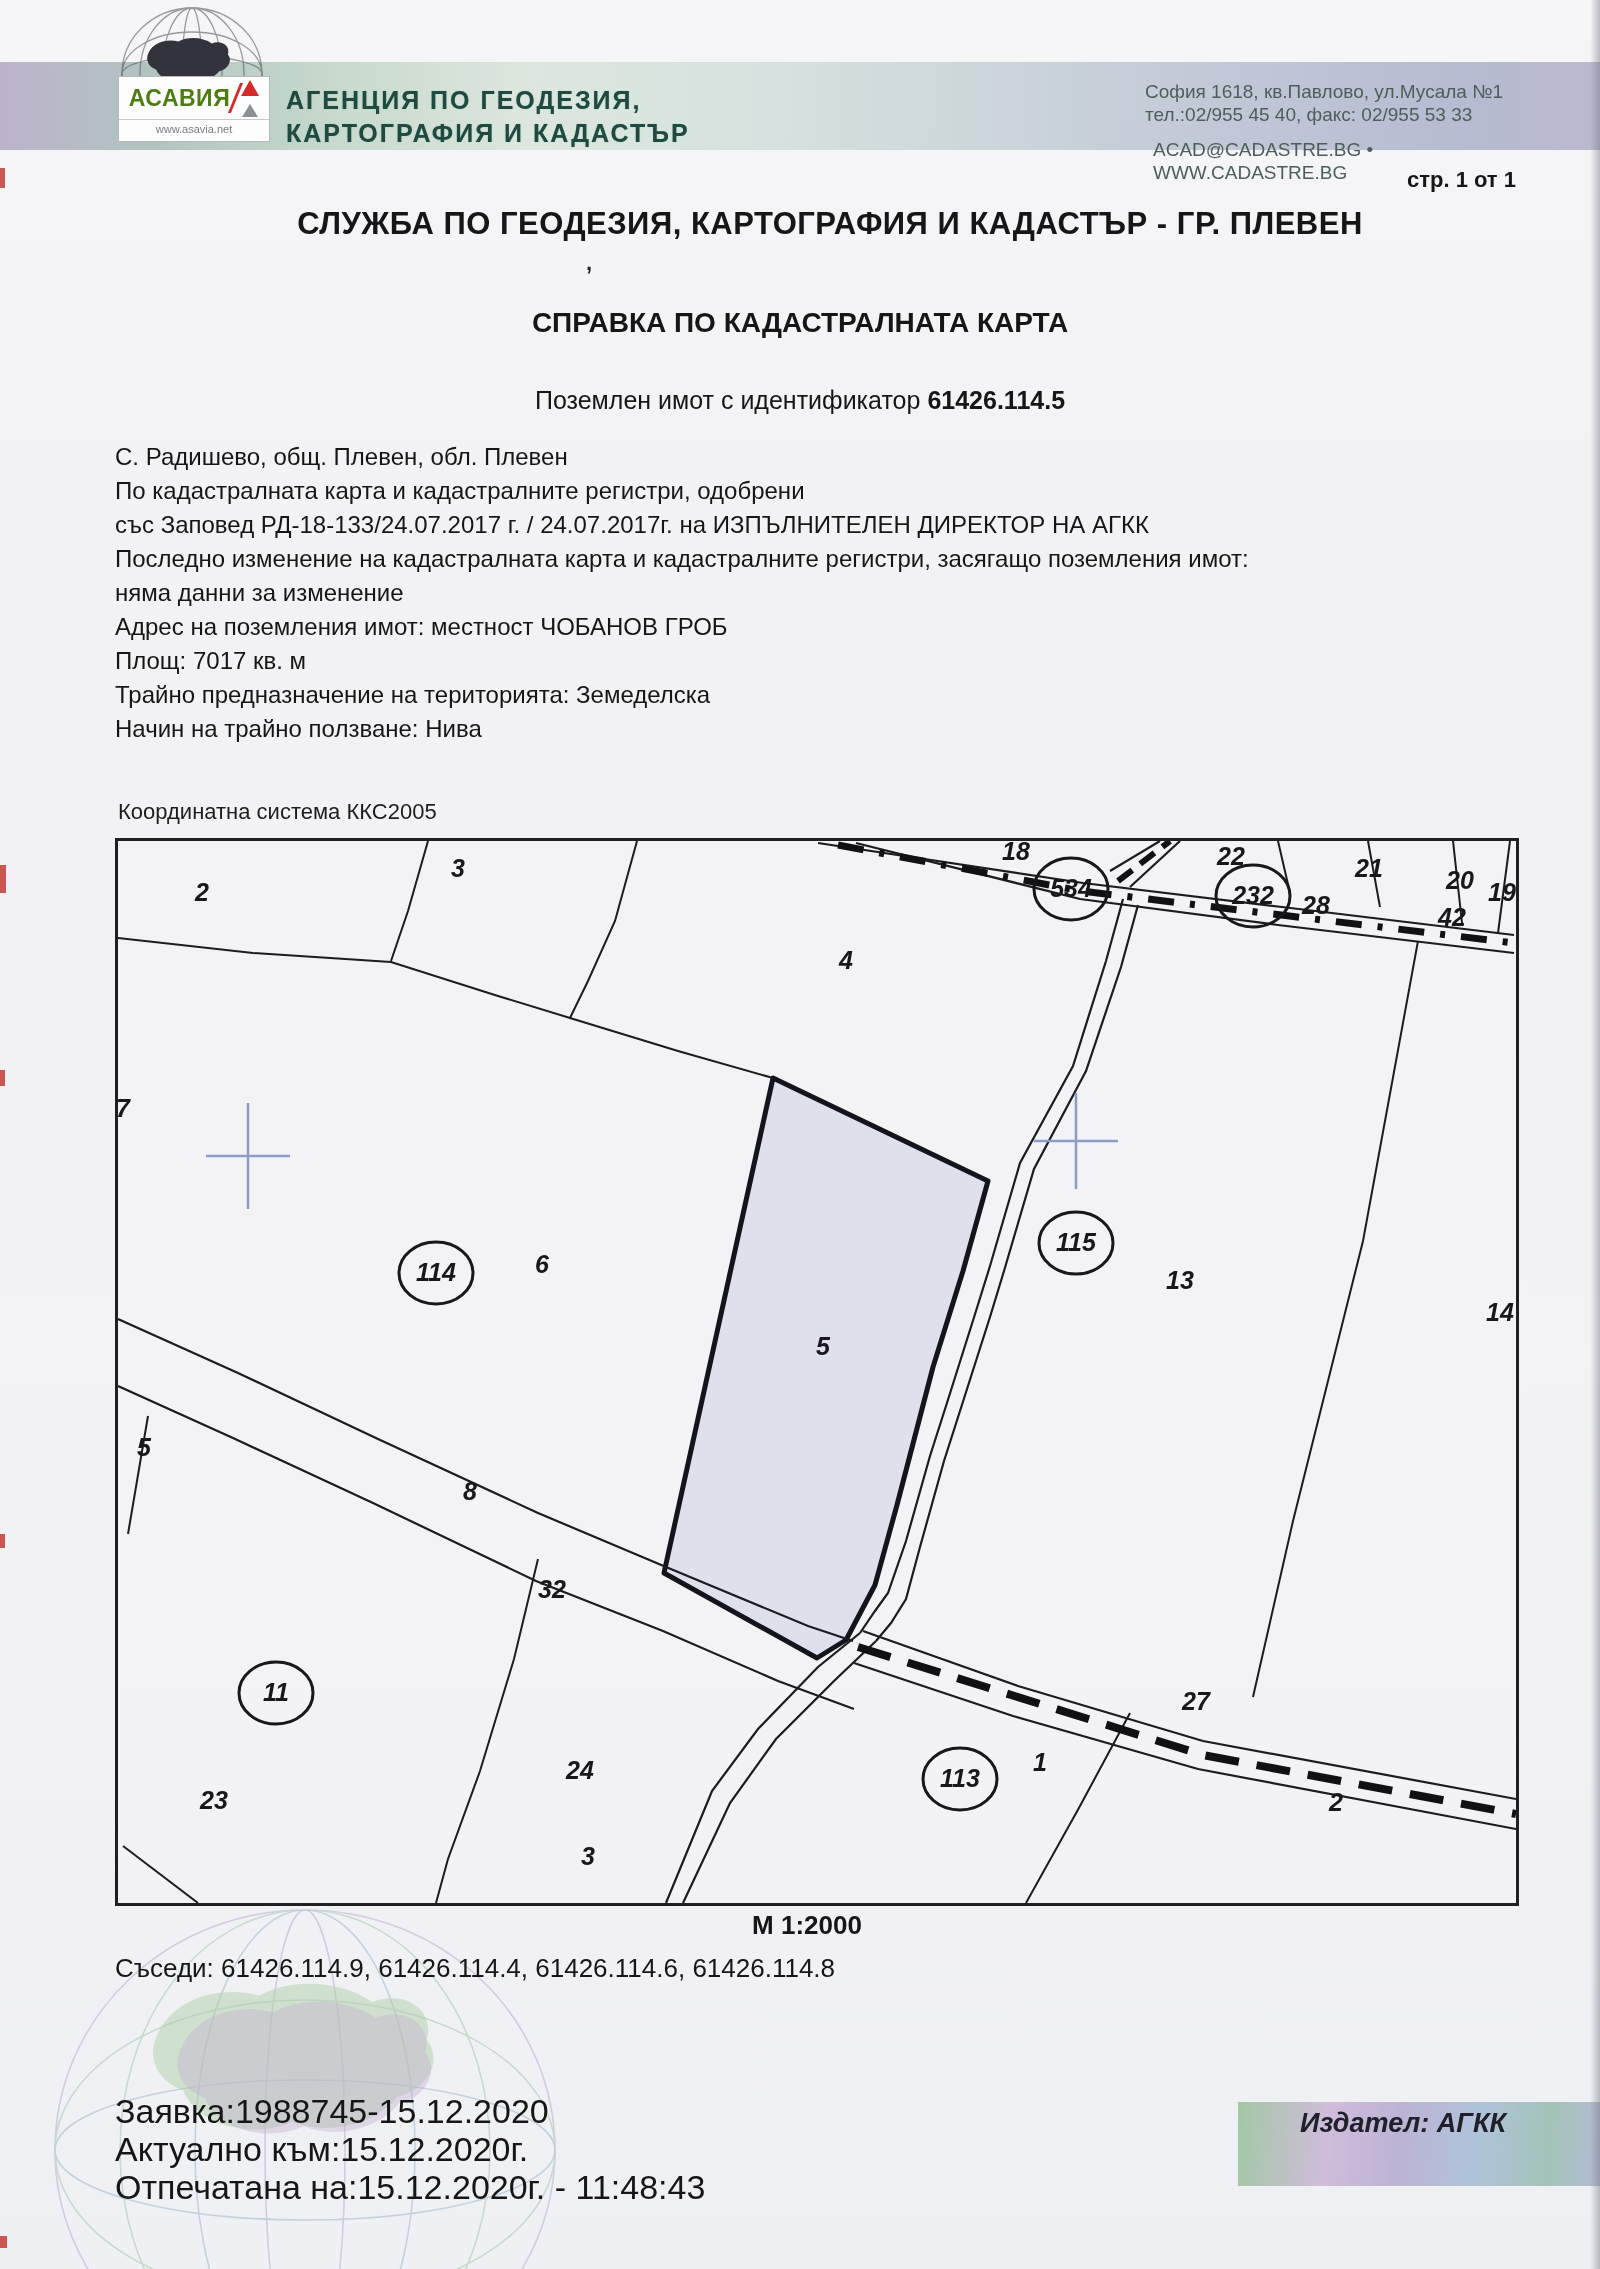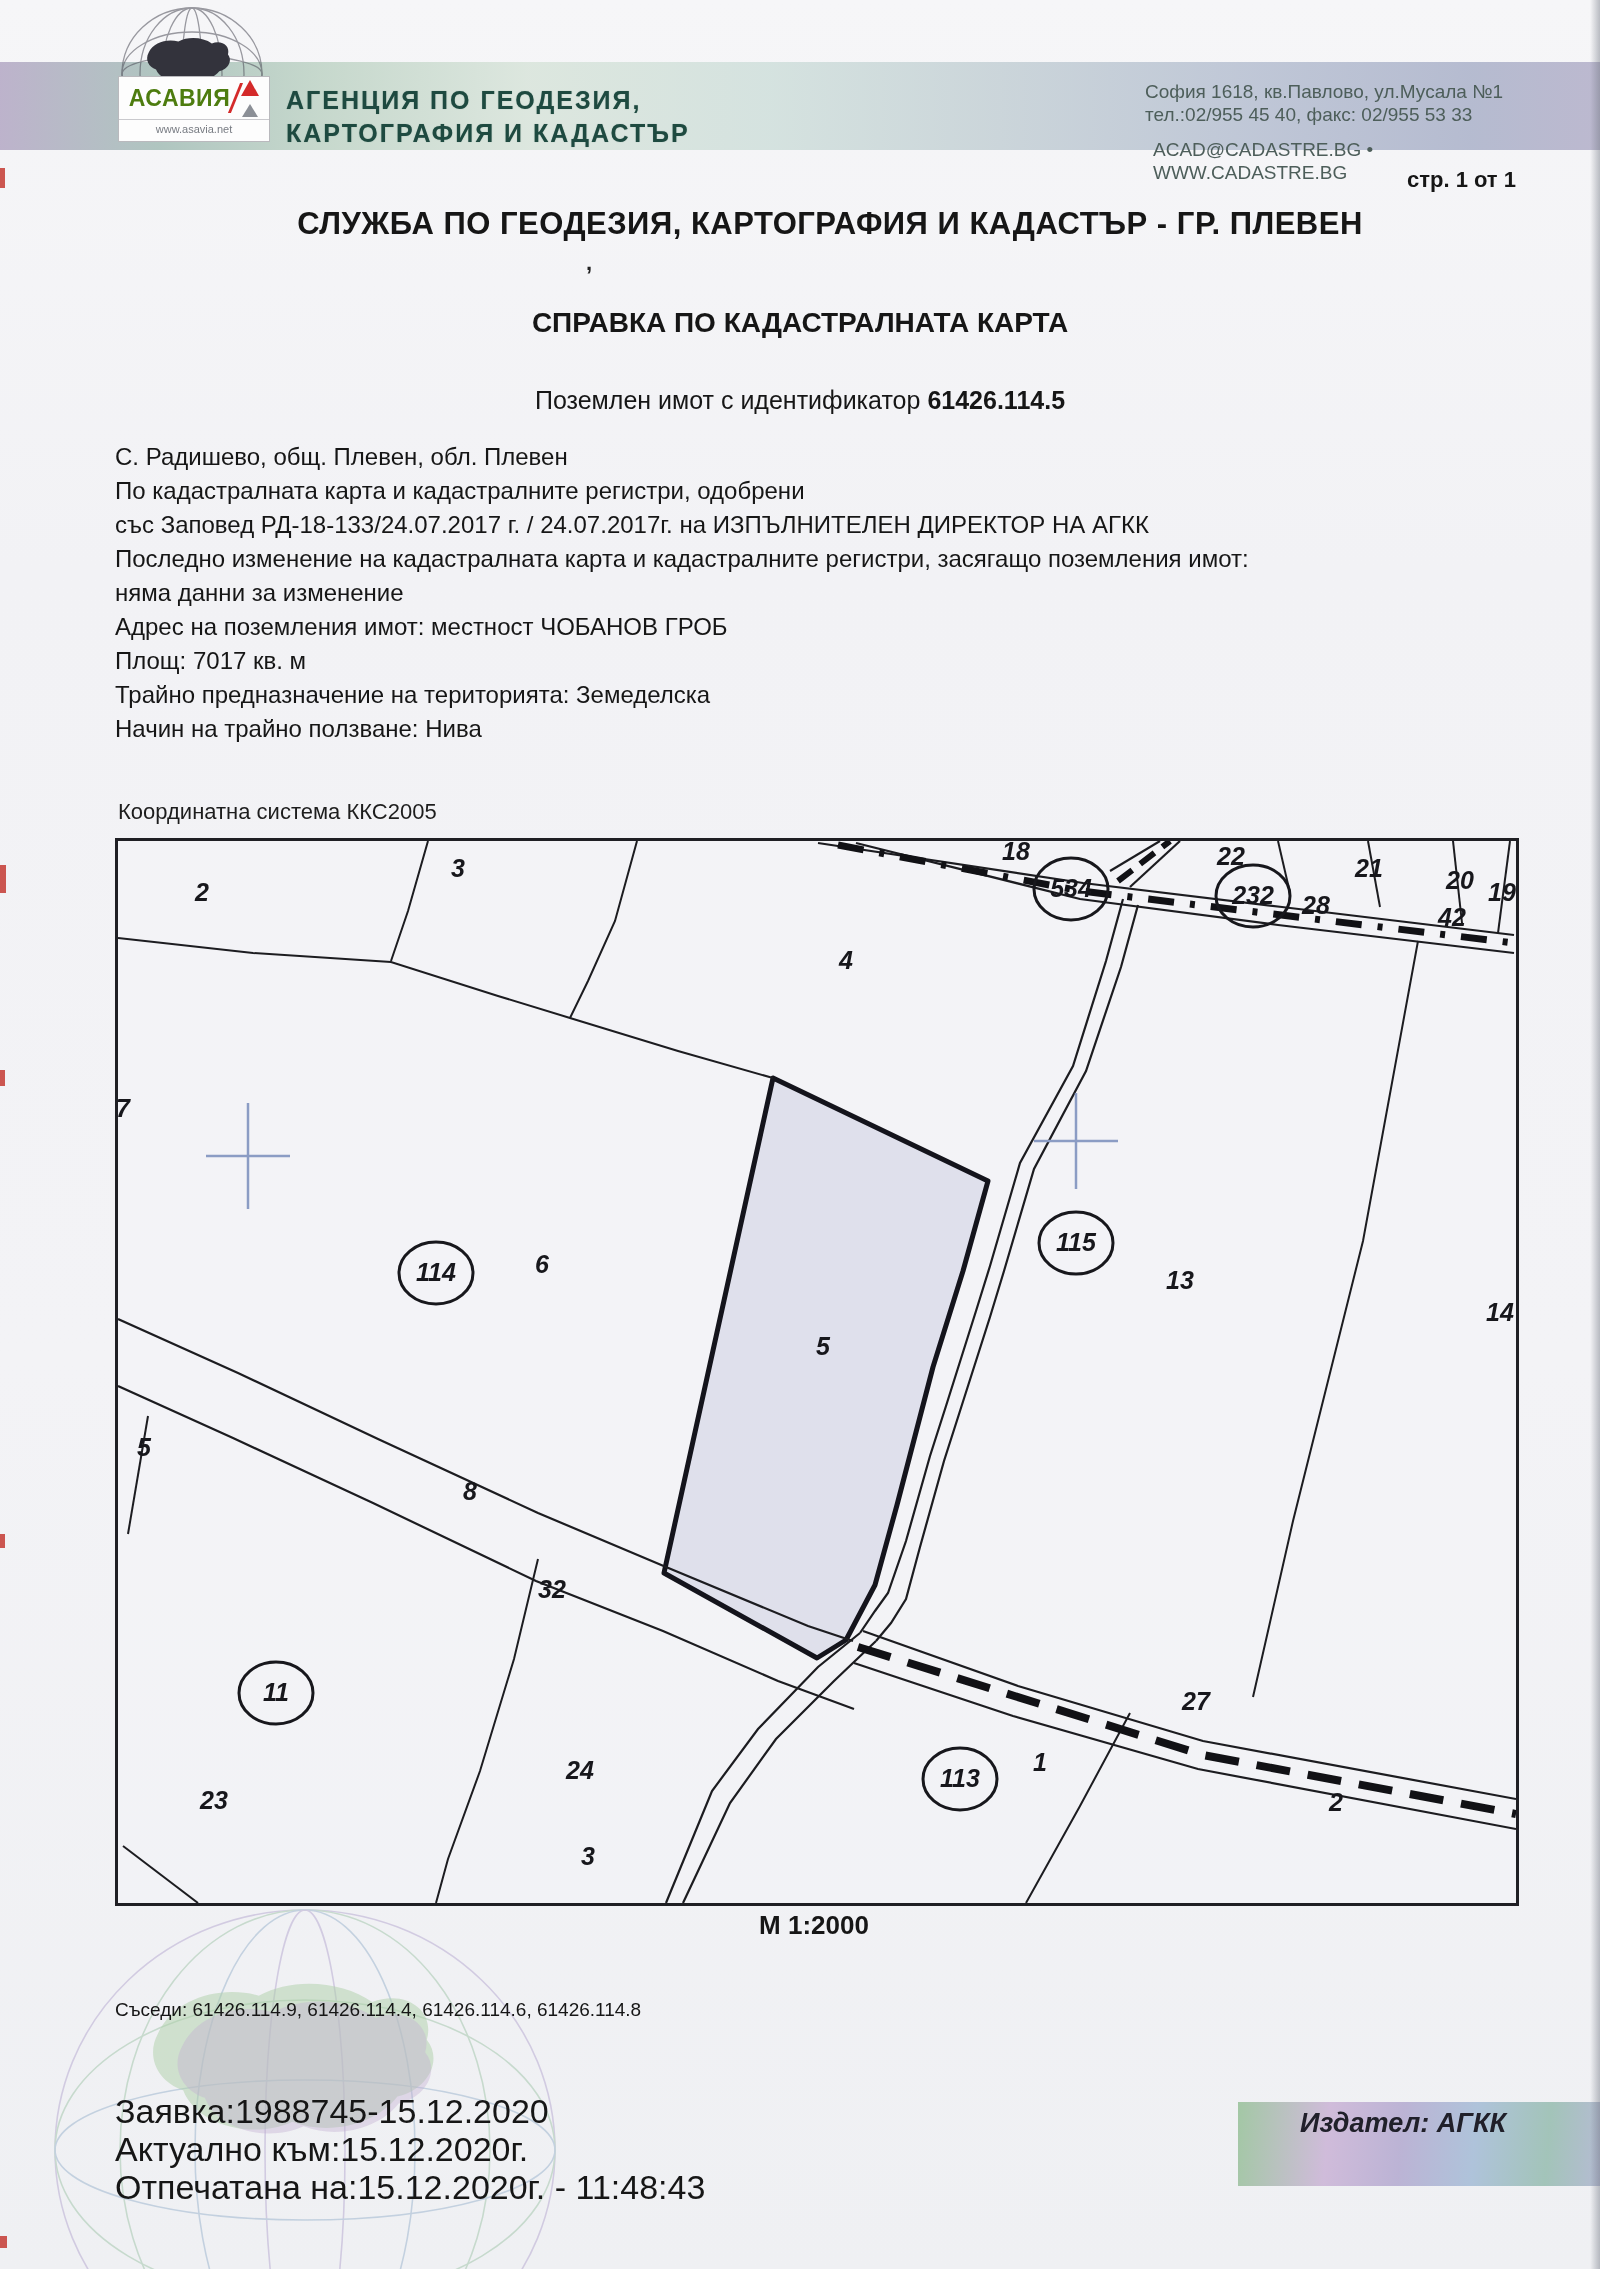--- a/index.html
+++ b/index.html
@@ -36,22 +36,22 @@
              background:rgba(244,244,247,.5);}
   .map-frame svg{display:block;width:1398px;height:1062px;}
   .mapline{fill:none;stroke:#1c1c20;stroke-width:2;}
   .roadline{fill:none;stroke:#1c1c20;stroke-width:2.2;}
   .roaddash{fill:none;stroke:#111115;}
   .parcel5{fill:#d9dbe8;fill-opacity:.8;stroke:#14141c;stroke-width:5;stroke-linejoin:round;}
   .cross{stroke:#8b9cc4;stroke-width:2.5;}
   .maplbl{font-family:"Liberation Sans",sans-serif;font-style:italic;font-weight:700;font-size:25px;
           fill:#17171c;text-anchor:middle;}
   .lblcirc{fill:none;stroke:#17171c;stroke-width:3;}
-  .scale{left:115px;top:1910px;width:1398px;text-align:center;font-size:26px;font-weight:700;}
-  .neighbors{left:115px;top:1999px;font-size:19px;}
+  .scale{left:108px;top:1910px;width:1398px;text-align:center;font-size:26px;font-weight:700;}
+  .neighbors{left:115px;top:1953px;font-size:26px;}
   .footer{left:115px;top:2092px;font-size:34px;line-height:38px;z-index:5;}
   .issuer-band{left:1238px;top:2102px;width:362px;height:84px;z-index:4;
         background:linear-gradient(95deg,#9cc49e 0%,#cdb7d8 25%,#b7aed2 45%,#a9bfd8 65%,#9cc0b4 85%,#b0b7d0 100%);
         opacity:.92;}
   .issuer{left:1300px;top:2108px;font-size:27px;font-style:italic;font-weight:600;color:#20202a;z-index:6;}
   .globe-svg{z-index:1;}
   .txt-layer{z-index:5;}
   .redmark{background:#c43a32;opacity:.85;}
   .edge-shadow{right:0;top:0;width:10px;height:2269px;
         background:linear-gradient(90deg,rgba(110,116,128,0) 0%,rgba(110,116,128,.45) 100%);z-index:8;}

